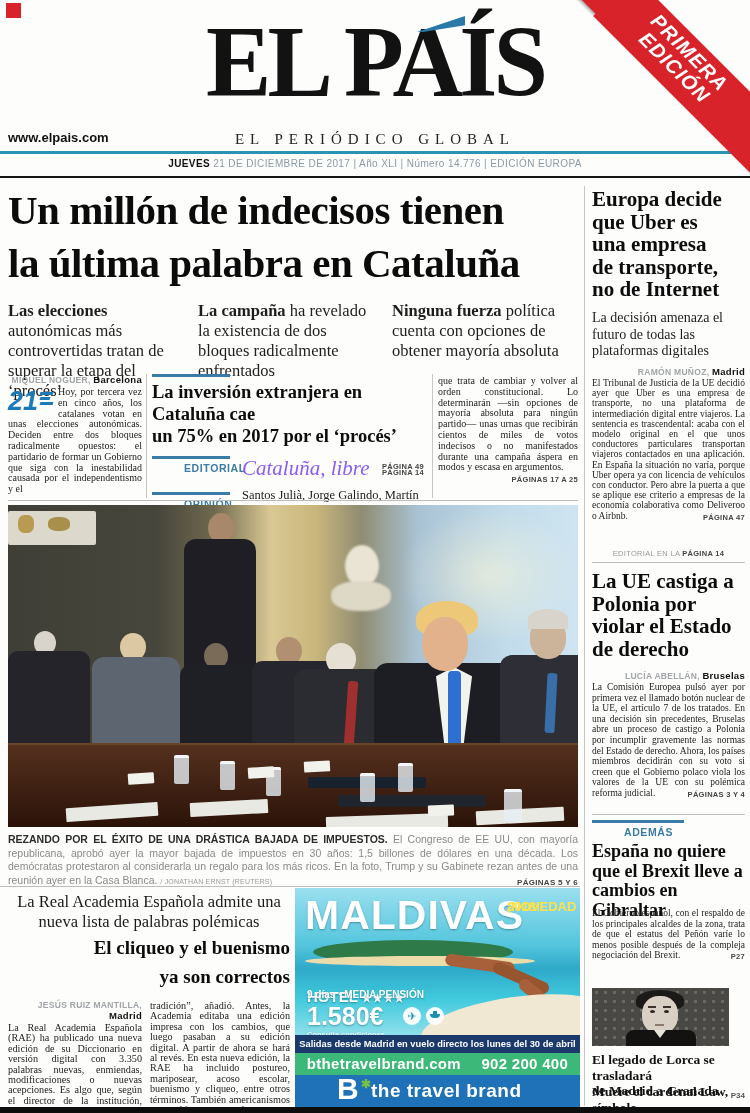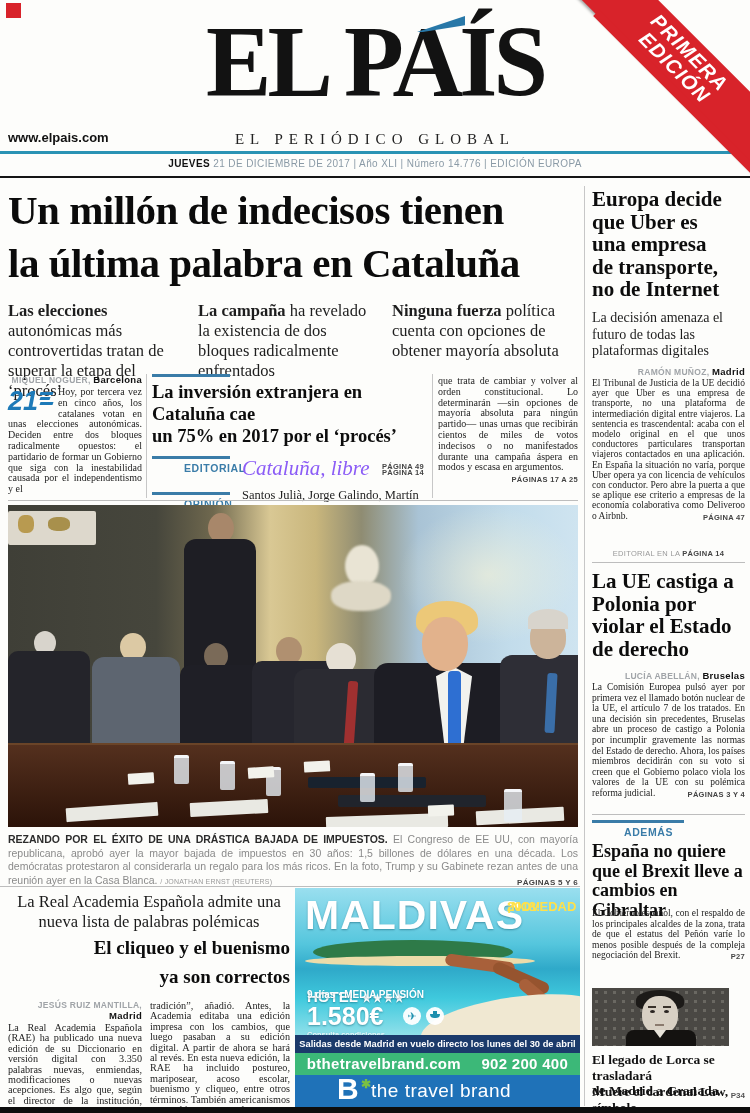--- a/index.html
+++ b/index.html
@@ -134,21 +134,21 @@
   .ad-boat:before{content:"";position:absolute;left:3px;top:-3px;width:4px;height:3px;background:#1b8fae;}
   .ad-cond{left:12px;top:142px;font-size:7.5px;font-weight:700;color:#e8f8fc;}
   .ad-navy{left:0;top:147px;width:285px;height:18px;background:#1b3a6b;color:#fff;font-weight:700;
            font-size:9.3px;line-height:18px;text-align:center;}
   .ad-green{left:0;top:165px;width:285px;height:22px;background:#3cb878;color:#fff;font-weight:900;
             font-size:15px;line-height:22px;text-align:center;letter-spacing:.3px;}
   .ad-green span{margin:0 8px;}
   .ad-blue{left:0;top:187px;width:285px;height:33px;background:#1f72b8;color:#fff;}
   .ad-b{position:absolute;left:42px;top:-3px;font-weight:900;font-size:30px;}
   .ad-ast{position:absolute;left:66px;top:2px;color:#7ac143;font-size:12px;font-weight:900;}
-  .ad-brand{position:absolute;left:76px;top:5px;font-weight:400;font-size:19px;letter-spacing:.5px;}
+  .ad-brand{position:absolute;left:76px;top:5px;font-weight:700;font-size:19px;letter-spacing:.5px;}
   
   .r-hl{left:592px;width:153px;font-weight:700;color:#0c0c0c;}
   .r-hl div{font-size:21px;line-height:22.5px;}
   .r-sub{left:592px;width:150px;font-size:14px;line-height:16.5px;color:#1d1d1d;}
   .r-body{left:592px;width:153px;font-size:9.5px;line-height:10.2px;text-align:justify;color:#222;}
   .r-note{left:592px;width:153px;text-align:center;font-family:"Liberation Sans",sans-serif;
           font-size:7.5px;color:#999;letter-spacing:.3px;}
   .r-note b{color:#444;}
   .gib-hl div{font-size:18px;line-height:19.5px;}
   .lorca{left:592px;top:988px;width:137px;height:58px;background:#4a4844;

